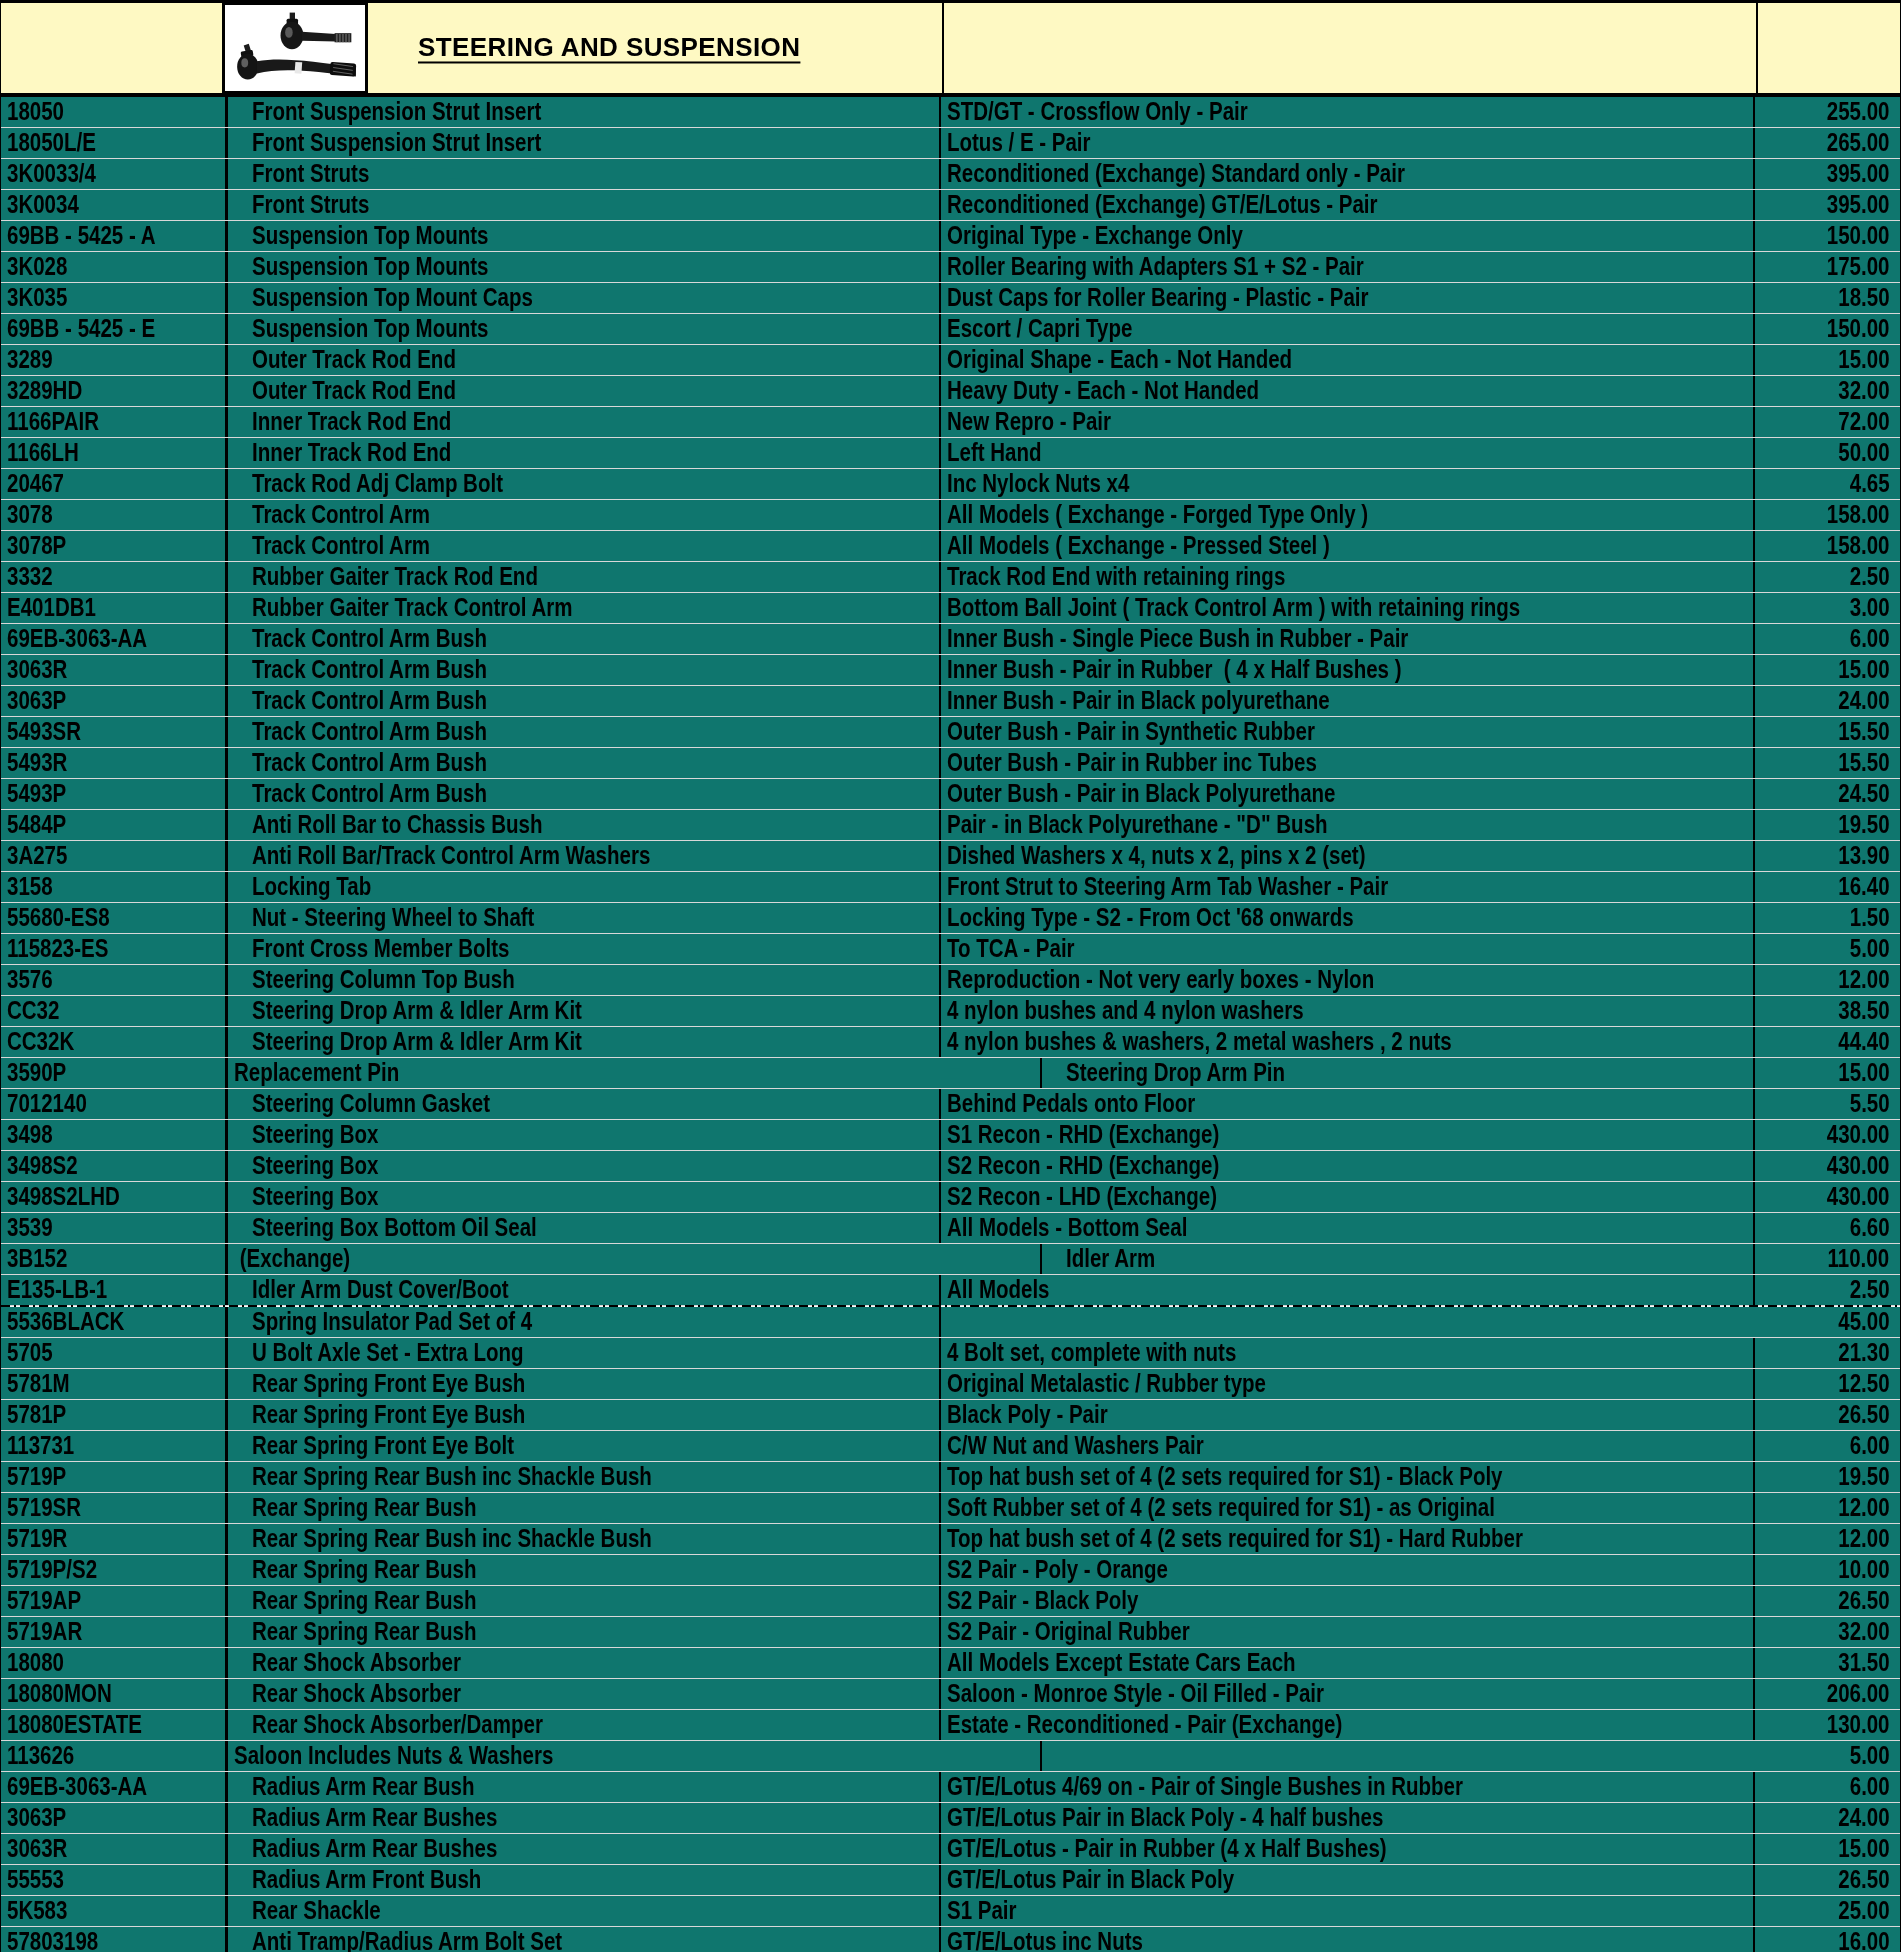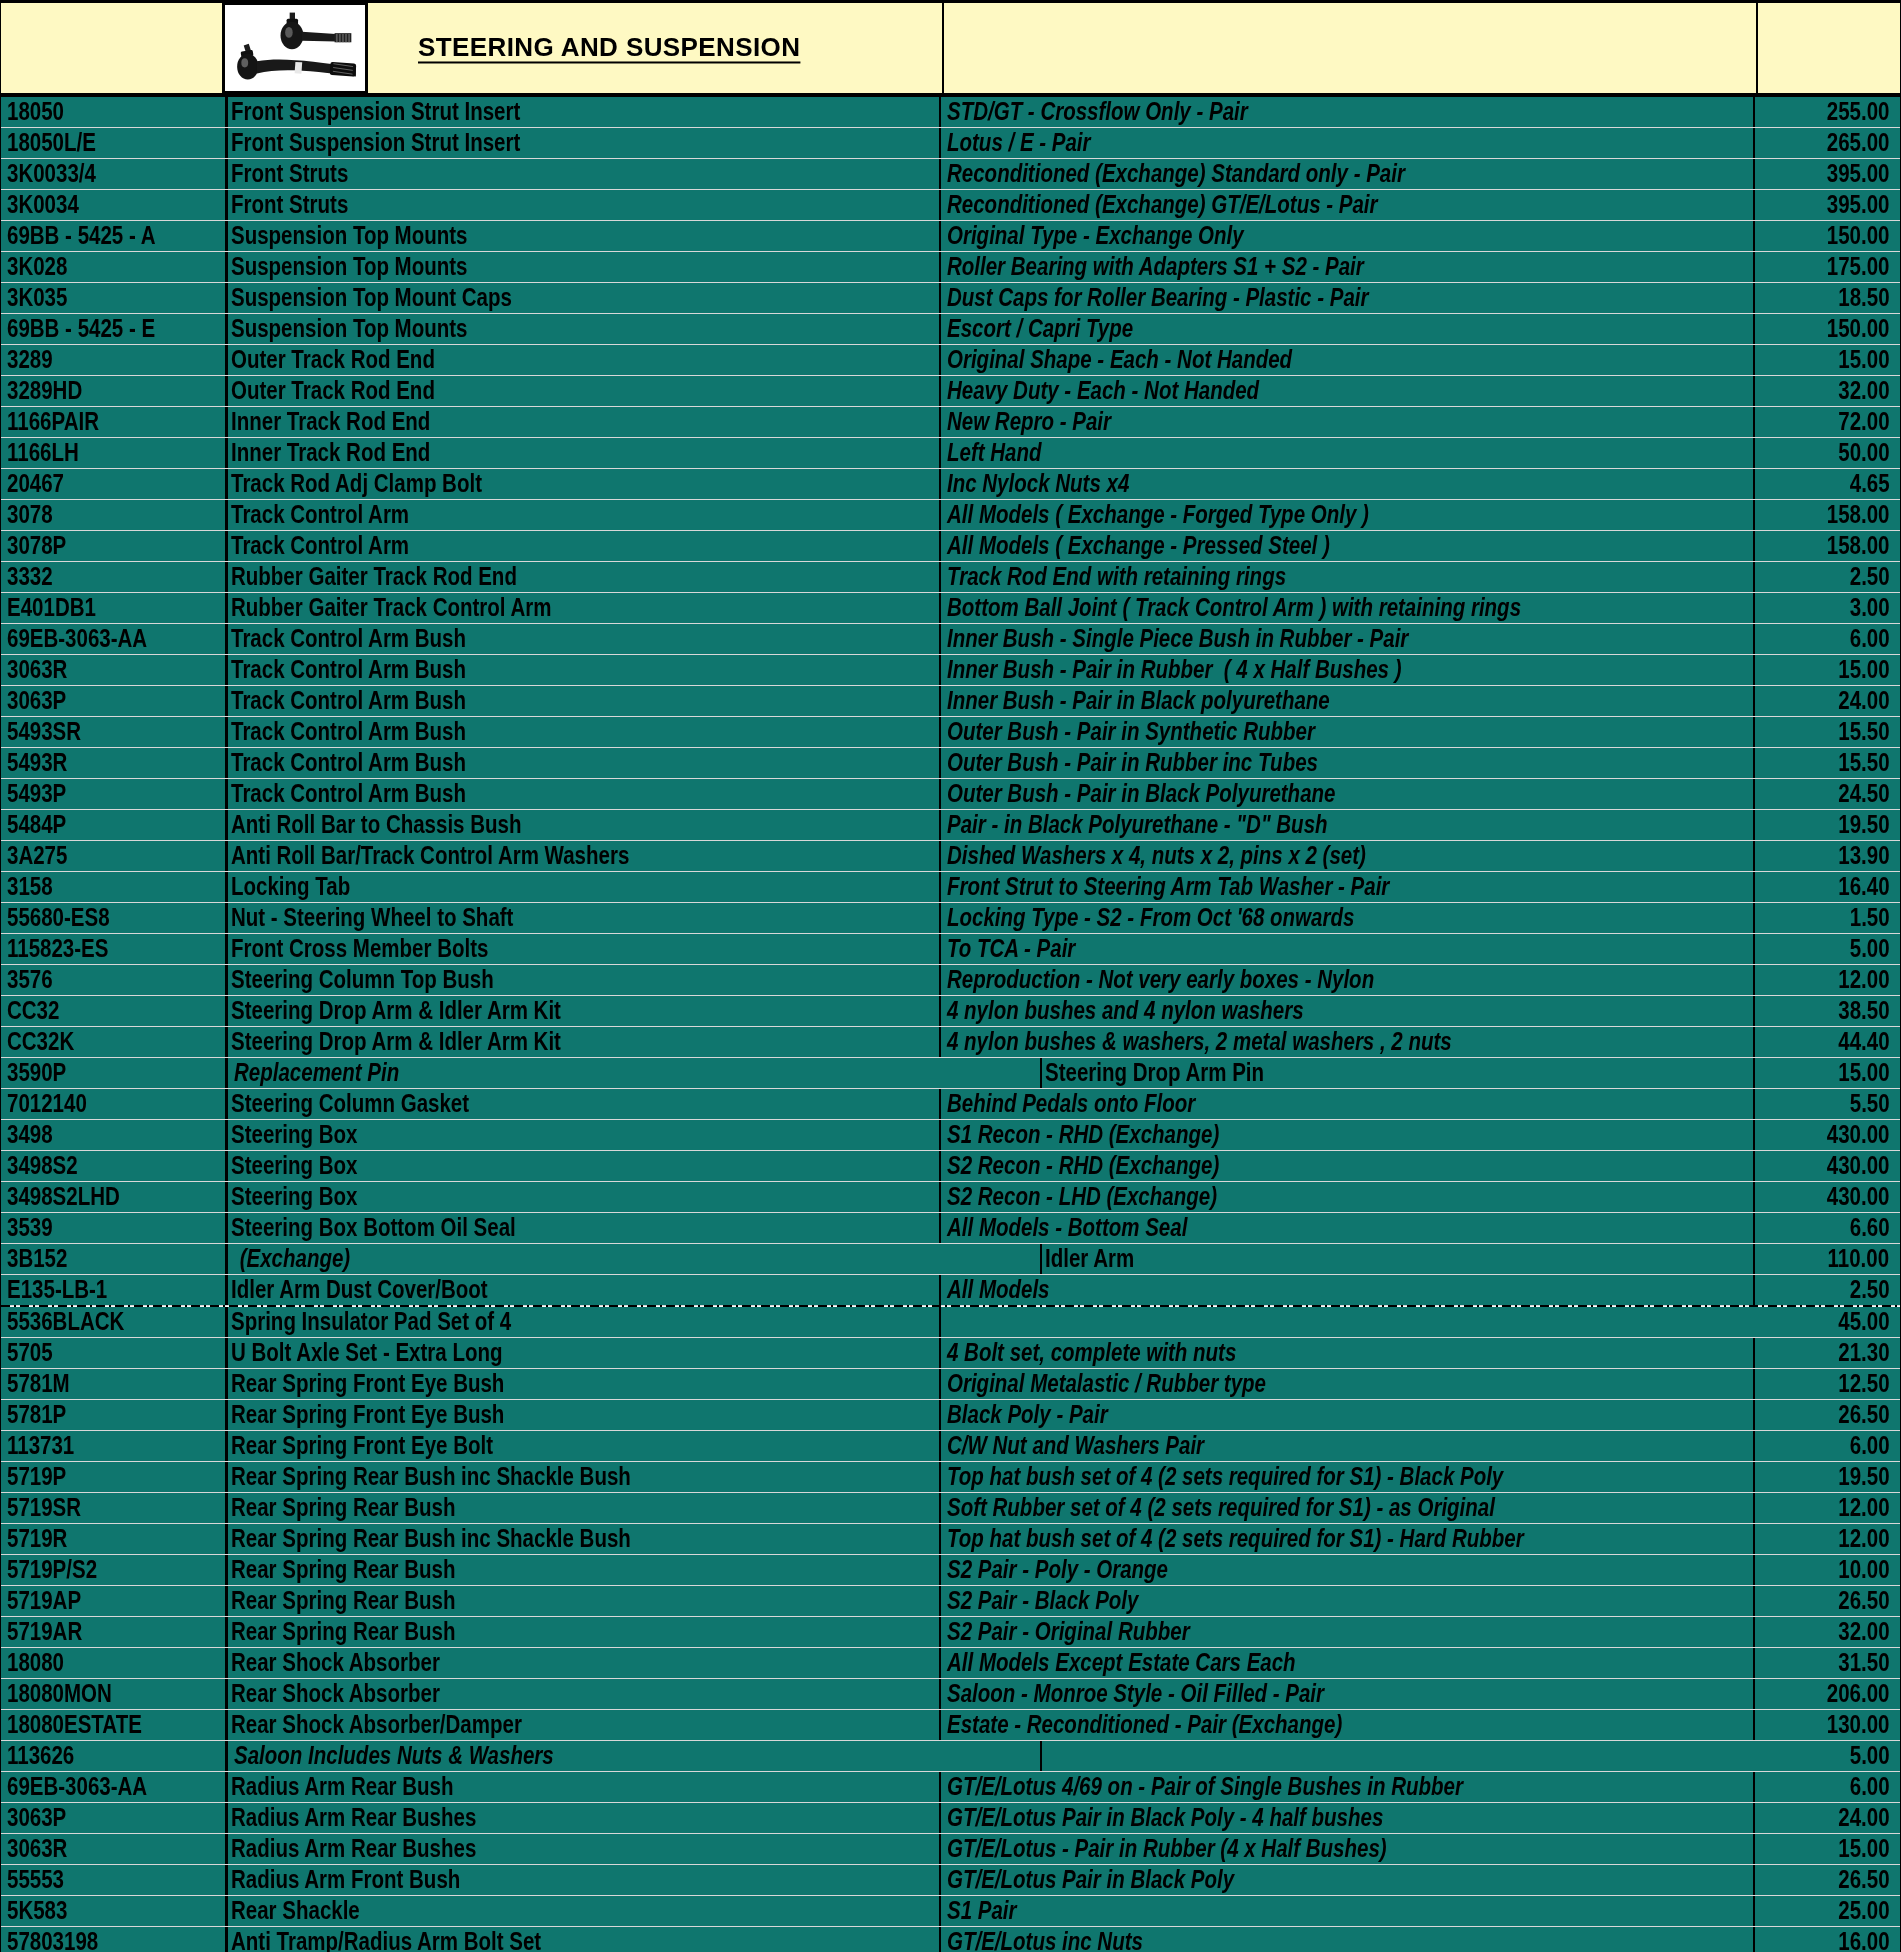--- a/index.html
+++ b/index.html
@@ -62,22 +62,22 @@
     white-space:pre;
     font-size:25px;
     line-height:28px;
   }
   .cell > span {
     display:inline-block;
     transform:scaleX(0.82);
     transform-origin:0 50%;
   }
   .c-part  { width:227px;  border-right:3.1px solid #000; padding-left:6.1px; }
-  .c-name  { width:713px;  border-right:2.3px solid #000; padding-left:3px; }
-  .c-desc  { width:814px; border-right:2.3px solid #000; padding-left:6.1px;font-style:italic; }
+  .c-name  { width:713px;  border-right:2.3px solid #000; padding-left:24px; }
+  .c-desc  { width:814px; border-right:2.3px solid #000; padding-left:6.1px; }
   .c-price { flex:1; text-align:right; padding-right:10.7px; }
   .c-price > span { transform-origin:100% 50%; }
   .section-divider {
     height:2.3px;
     margin-top:-1.5px;
     background:repeating-linear-gradient(90deg,
       #000 0 9.2px, transparent 9.2px 13px,
       #000 13px 15.3px, transparent 15.3px 19px);
   }
 </style>

